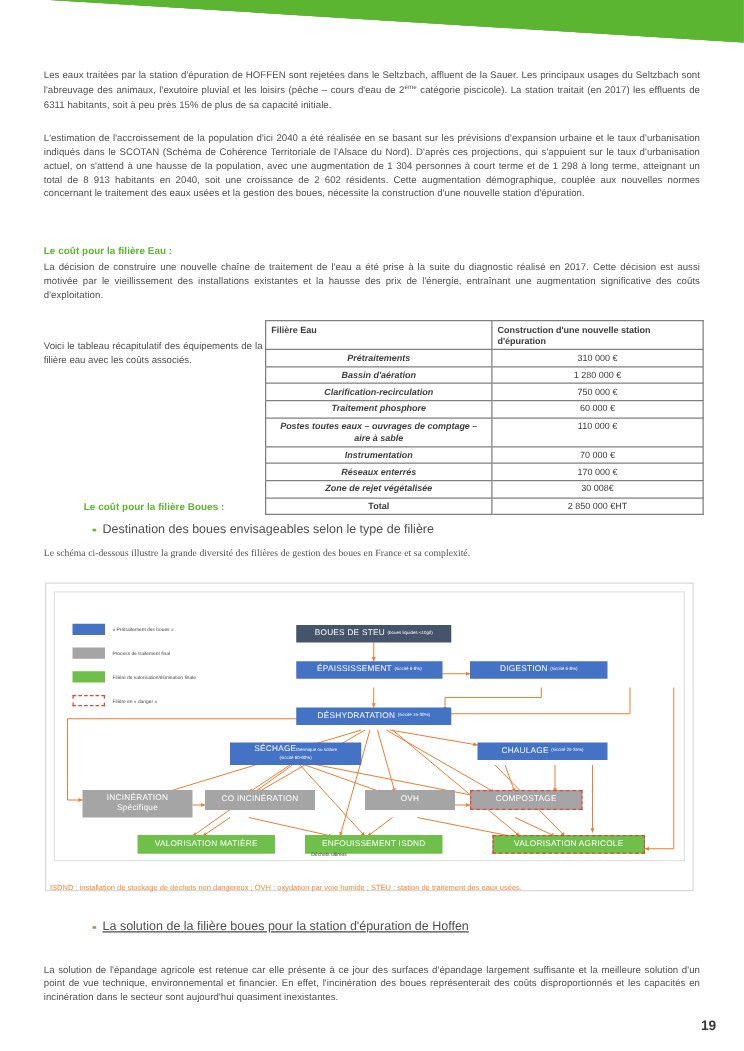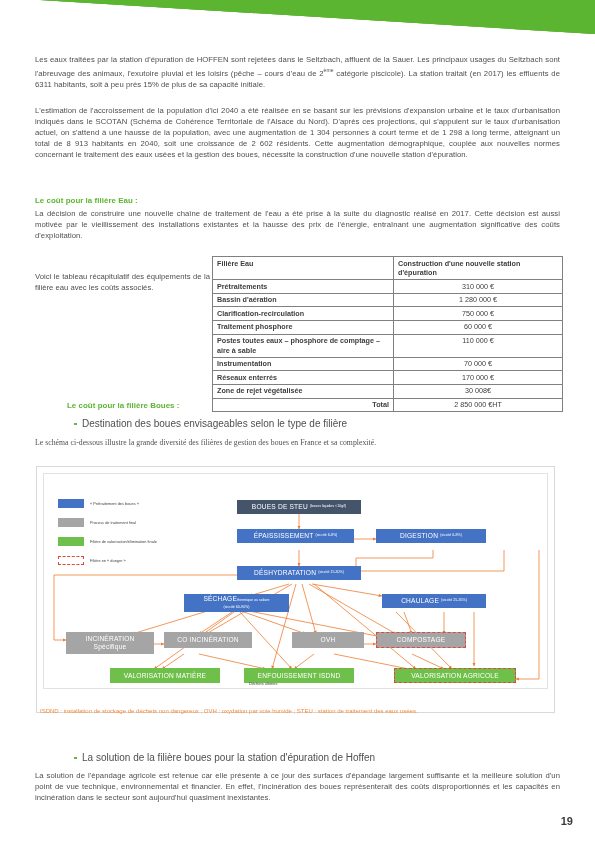--- a/index.html
+++ b/index.html
@@ -34,23 +34,23 @@
   }
 
   
   table.costs{
     position:absolute;border-collapse:collapse;font-size:7.2px;color:#3d3d3d;
   }
   table.costs td{
     border:1px solid #808080;padding:1.5px 4px;line-height:9.6px;vertical-align:top;
   }
   table.costs td.hdr{font-weight:bold;font-style:normal;}
-  table.costs td.lbl{font-weight:bold;width:172px;}
+  table.costs td.lbl{font-style:italic;font-weight:bold;width:172px;text-align:center;}
   table.costs td.val{text-align:center;width:160px;font-style:normal;font-weight:normal;}
-  table.costs td.total{text-align:right;font-weight:bold;font-style:normal;}
+  table.costs td.total{text-align:center;font-weight:bold;font-style:normal;}
 
   .sidenote{
     position:absolute;font-size:7.7px;line-height:11.2px;color:#4f4f4f;
     width:175px;text-align:justify;
   }
 
   
   .diagram-wrap{
     position:absolute;left:36px;top:466px;width:519px;height:247px;
     background:#ffffff;border:1px solid #d9d9d9;box-sizing:border-box;
@@ -126,21 +126,21 @@
       </tr>
       <tr>
         <td class="lbl">Clarification-recirculation</td>
         <td class="val">750 000 €</td>
       </tr>
       <tr>
         <td class="lbl">Traitement phosphore</td>
         <td class="val">60 000 €</td>
       </tr>
       <tr>
-        <td class="lbl">Postes toutes eaux – phosphore de comptage – aire à sable</td>
+        <td class="lbl">Postes toutes eaux – ouvrages de comptage – aire à sable</td>
         <td class="val">110 000 €</td>
       </tr>
       <tr>
         <td class="lbl">Instrumentation</td>
         <td class="val">70 000 €</td>
       </tr>
       <tr>
         <td class="lbl">Réseaux enterrés</td>
         <td class="val">170 000 €</td>
       </tr>
@@ -305,21 +305,21 @@
       <div class="node green danger" style="left:350px;top:194px;width:122px;height:15px;">
         <span>VALORISATION  AGRICOLE</span>
       </div>
 
       <div class="ultimes">Déchets ultimes</div>
     </div>
   </div>
 
   <div class="caption">ISDND : installation de stockage de déchets non dangereux ; OVH : oxydation par voie humide ; STEU : station de traitement des eaux usées.</div>
 
-  <ul class="bullets" style="left:72px;top:752px;">
+  <ul class="bullets" style="left:72px;top:736px;text-decoration:underline;">
     <li>La solution de la filière boues pour la station d'épuration de Hoffen</li>
   </ul>
 
   <p class="body" style="left:35px;top:770px;width:525px;">La solution de l'épandage agricole est retenue car elle présente à ce jour des surfaces d'épandage largement suffisante et la meilleure solution d'un point de vue technique, environnemental et financier. En effet, l'incinération des boues représenterait des coûts disproportionnés et les capacités en incinération dans le secteur sont aujourd'hui quasiment inexistantes.</p>
 
   <div class="pagenum">19</div>
 
 </div>
 
 </body></html>

